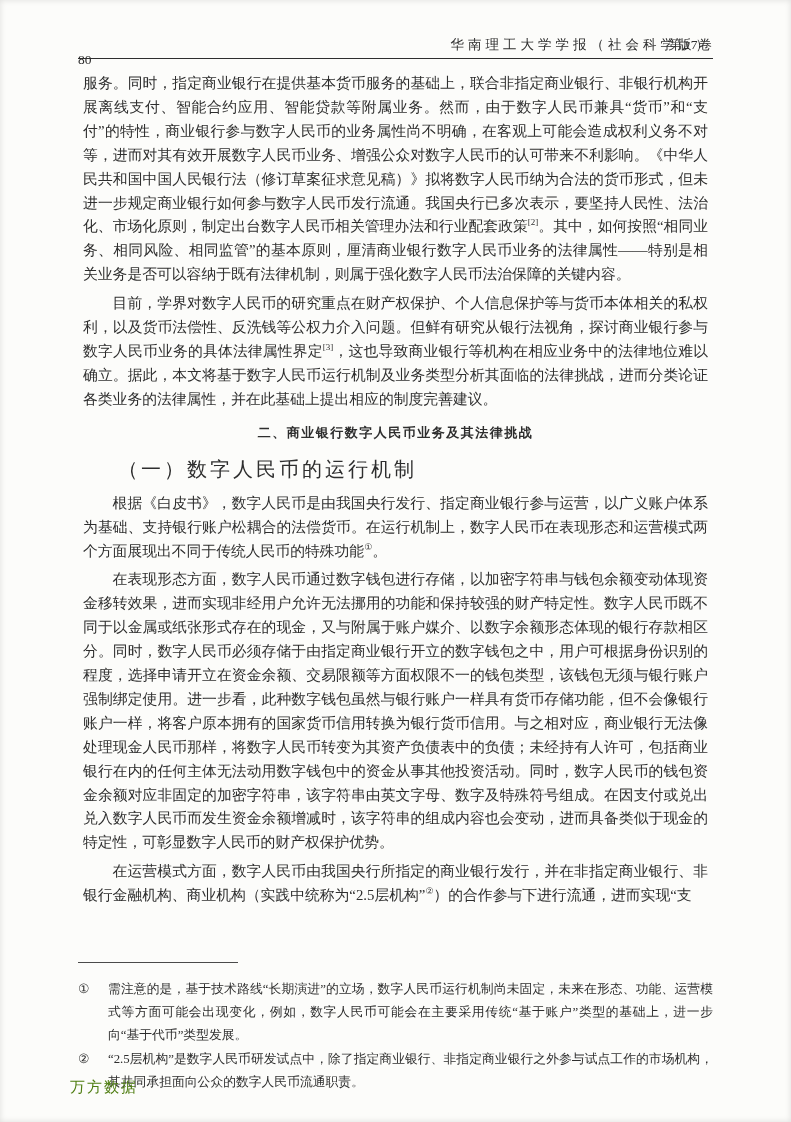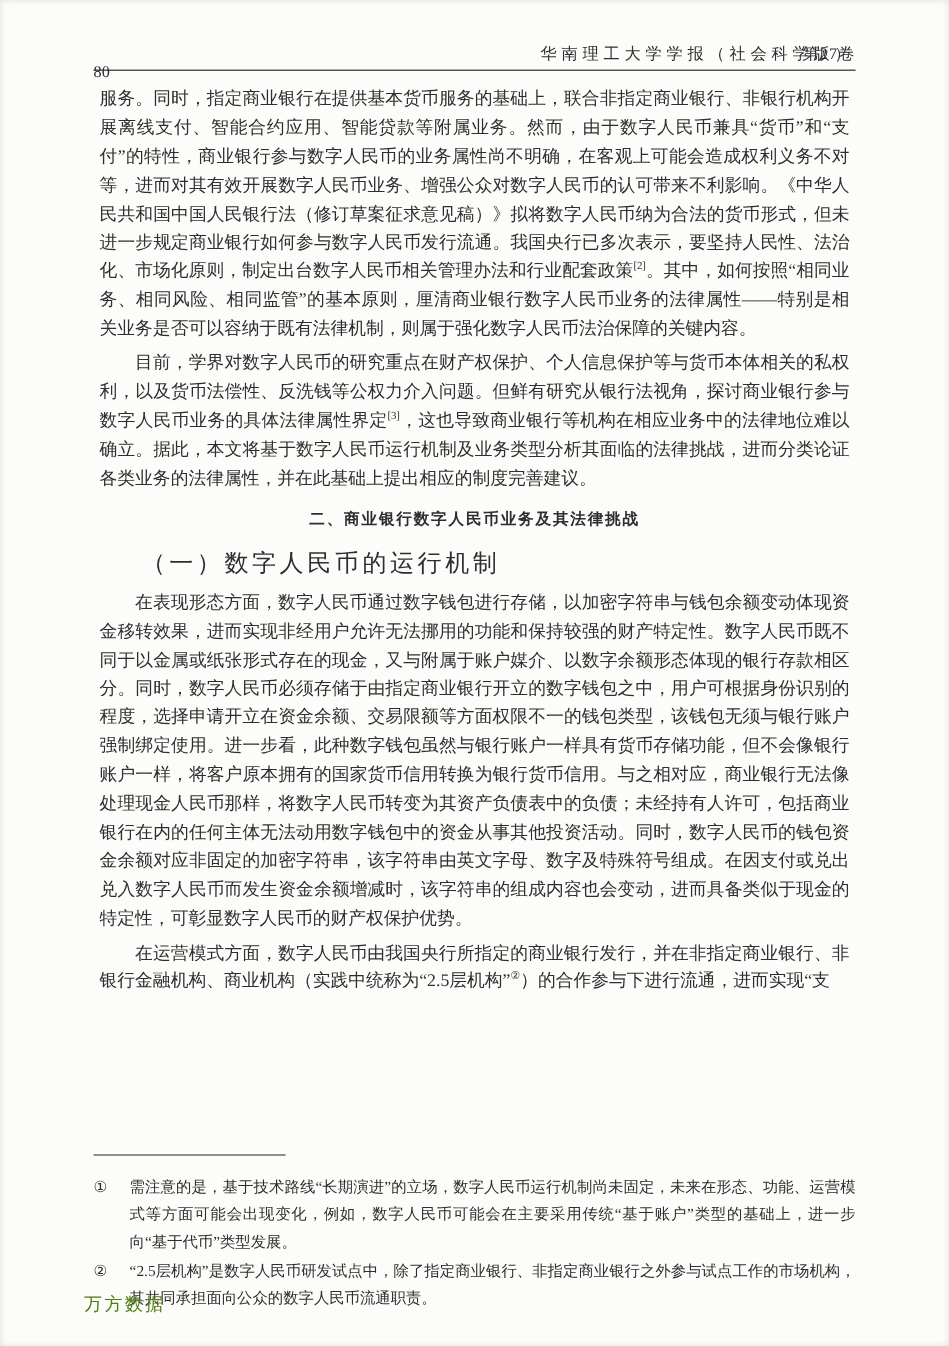--- a/index.html
+++ b/index.html
@@ -49,20 +49,21 @@
     <span class="journal-title">华南理工大学学报（社会科学版）</span>
     <span class="volume-label">第27卷</span>
   </div>
   <div class="header-rule"></div>
 
   <div class="article-body">
     <p><span>服务。同时，指定商业银行在提供基本货币服务的基础上，联合非指定商业银行、非银行机构开展离线支付、智能合约应用、智能贷款等附属业务。然而，由于数字人民币兼具“货币”和“支付”的特性，商业银行参与数字人民币的业务属性尚不明确，在客观上可能会造成权利义务不对等，进而对其有效开展数字人民币业务、增强公众对数字人民币的认可带来不利影响。《中华人民共和国中国人民银行法（修订草案征求意见稿）》拟将数字人民币纳为合法的货币形式，但未进一步规定商业银行如何参与数字人民币发行流通。我国央行已多次表示，要坚持人民性、法治化、市场化原则，制定出台数字人民币相关管理办法和行业配套政策</span><sup>[2]</sup><span>。其中，如何按照“相同业务、相同风险、相同监管”的基本原则，厘清商业银行数字人民币业务的法律属性——特别是相关业务是否可以容纳于既有法律机制，则属于强化数字人民币法治保障的关键内容。</span></p>
     <p class="ind"><span>目前，学界对数字人民币的研究重点在财产权保护、个人信息保护等与货币本体相关的私权利，以及货币法偿性、反洗钱等公权力介入问题。但鲜有研究从银行法视角，探讨商业银行参与数字人民币业务的具体法律属性界定</span><sup>[3]</sup><span>，这也导致商业银行等机构在相应业务中的法律地位难以确立。据此，本文将基于数字人民币运行机制及业务类型分析其面临的法律挑战，进而分类论证各类业务的法律属性，并在此基础上提出相应的制度完善建议。</span></p>
     <h2 class="section-heading">二、商业银行数字人民币业务及其法律挑战</h2>
     <h3 class="subsection-heading">（一）数字人民币的运行机制</h3>
+    <p class="ind"><span>根据《白皮书》，数字人民币是由我国央行发行、指定商业银行参与运营，以广义账户体系为基础、支持银行账户松耦合的法偿货币。在运行机制上，数字人民币在表现形态和运营模式两个方面展现出不同于传统人民币的特殊功能</span><sup>①</sup><span>。</span></p>
     <p class="ind"><span>在表现形态方面，数字人民币通过数字钱包进行存储，以加密字符串与钱包余额变动体现资金移转效果，进而实现非经用户允许无法挪用的功能和保持较强的财产特定性。数字人民币既不同于以金属或纸张形式存在的现金，又与附属于账户媒介、以数字余额形态体现的银行存款相区分。同时，数字人民币必须存储于由指定商业银行开立的数字钱包之中，用户可根据身份识别的程度，选择申请开立在资金余额、交易限额等方面权限不一的钱包类型，该钱包无须与银行账户强制绑定使用。进一步看，此种数字钱包虽然与银行账户一样具有货币存储功能，但不会像银行账户一样，将客户原本拥有的国家货币信用转换为银行货币信用。与之相对应，商业银行无法像处理现金人民币那样，将数字人民币转变为其资产负债表中的负债；未经持有人许可，包括商业银行在内的任何主体无法动用数字钱包中的资金从事其他投资活动。同时，数字人民币的钱包资金余额对应非固定的加密字符串，该字符串由英文字母、数字及特殊符号组成。在因支付或兑出兑入数字人民币而发生资金余额增减时，该字符串的组成内容也会变动，进而具备类似于现金的特定性，可彰显数字人民币的财产权保护优势。</span></p>
     <p class="ind"><span>在运营模式方面，数字人民币由我国央行所指定的商业银行发行，并在非指定商业银行、非银行金融机构、商业机构（实践中统称为“2.5层机构”</span><sup>②</sup><span>）的合作参与下进行流通，进而实现“支</span></p>
   </div>
 
   <div class="footnote-rule"></div>
 
   <div class="footnotes">
     <div class="fn">
       <span class="fn-marker">①</span>
       <span class="fn-text">需注意的是，基于技术路线“长期演进”的立场，数字人民币运行机制尚未固定，未来在形态、功能、运营模式等方面可能会出现变化，例如，数字人民币可能会在主要采用传统“基于账户”类型的基础上，进一步向“基于代币”类型发展。</span>

